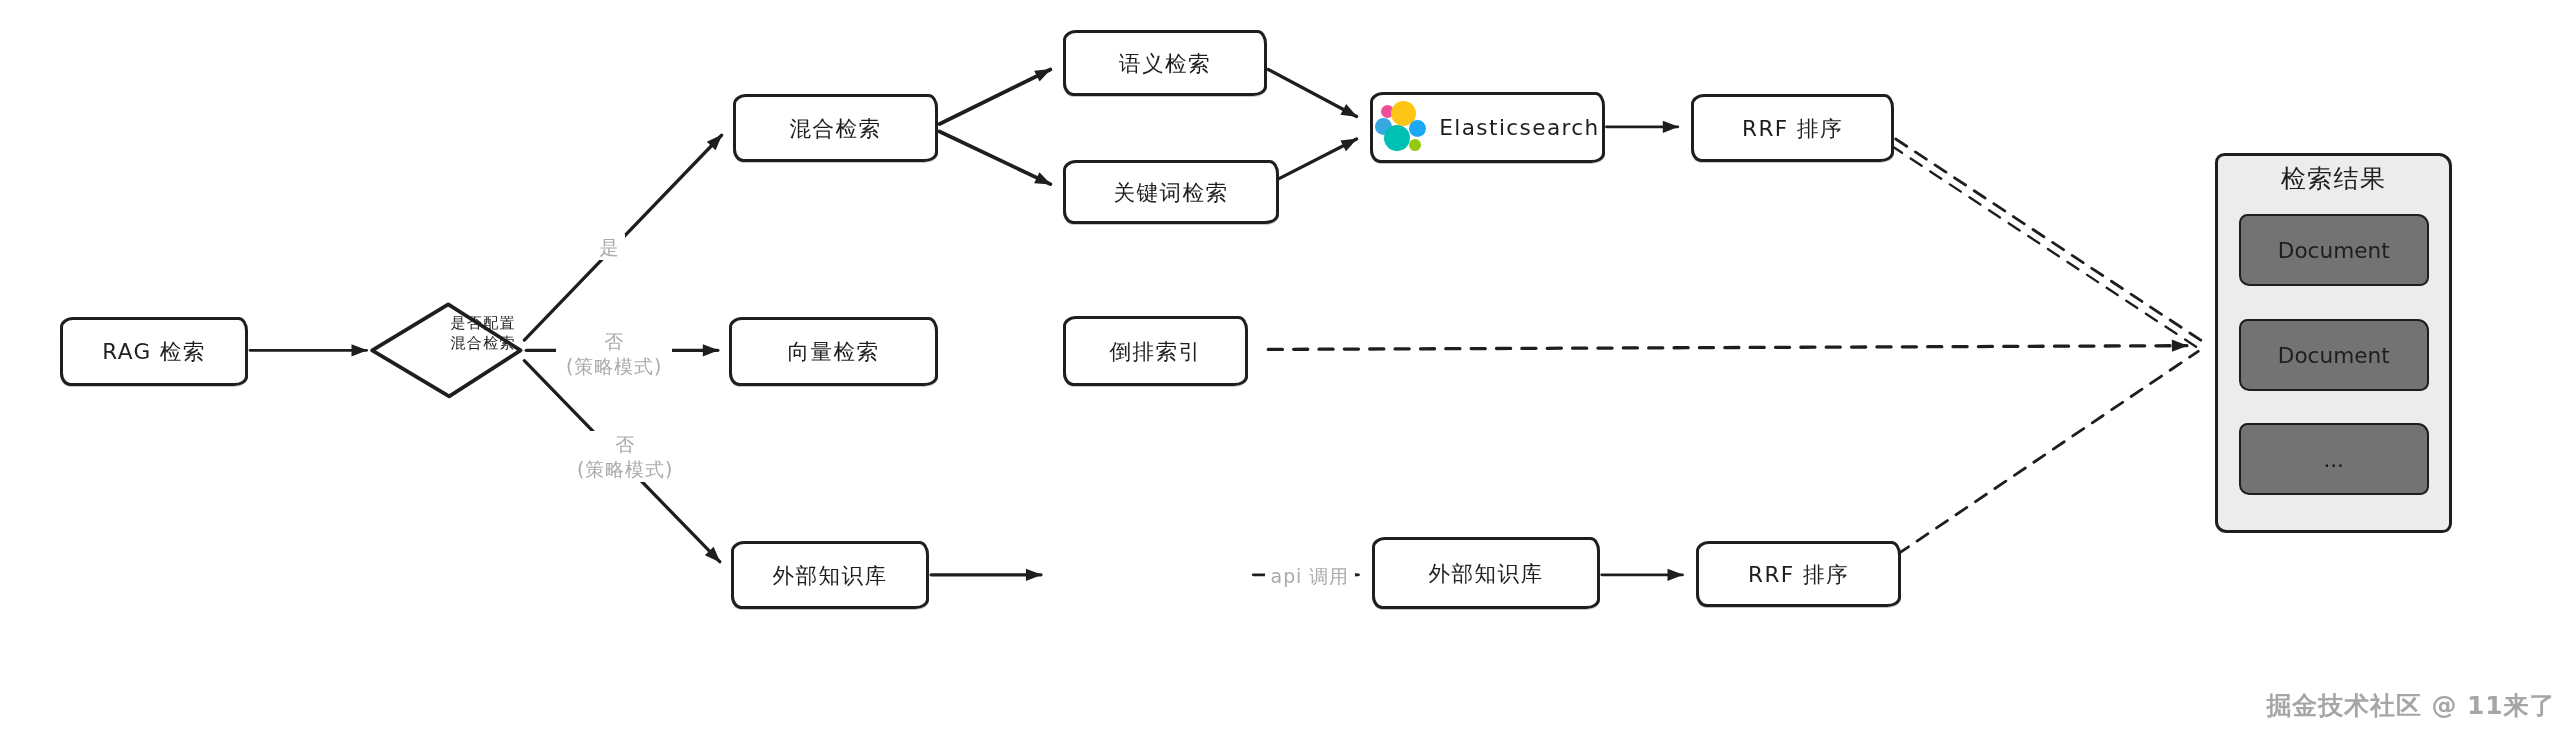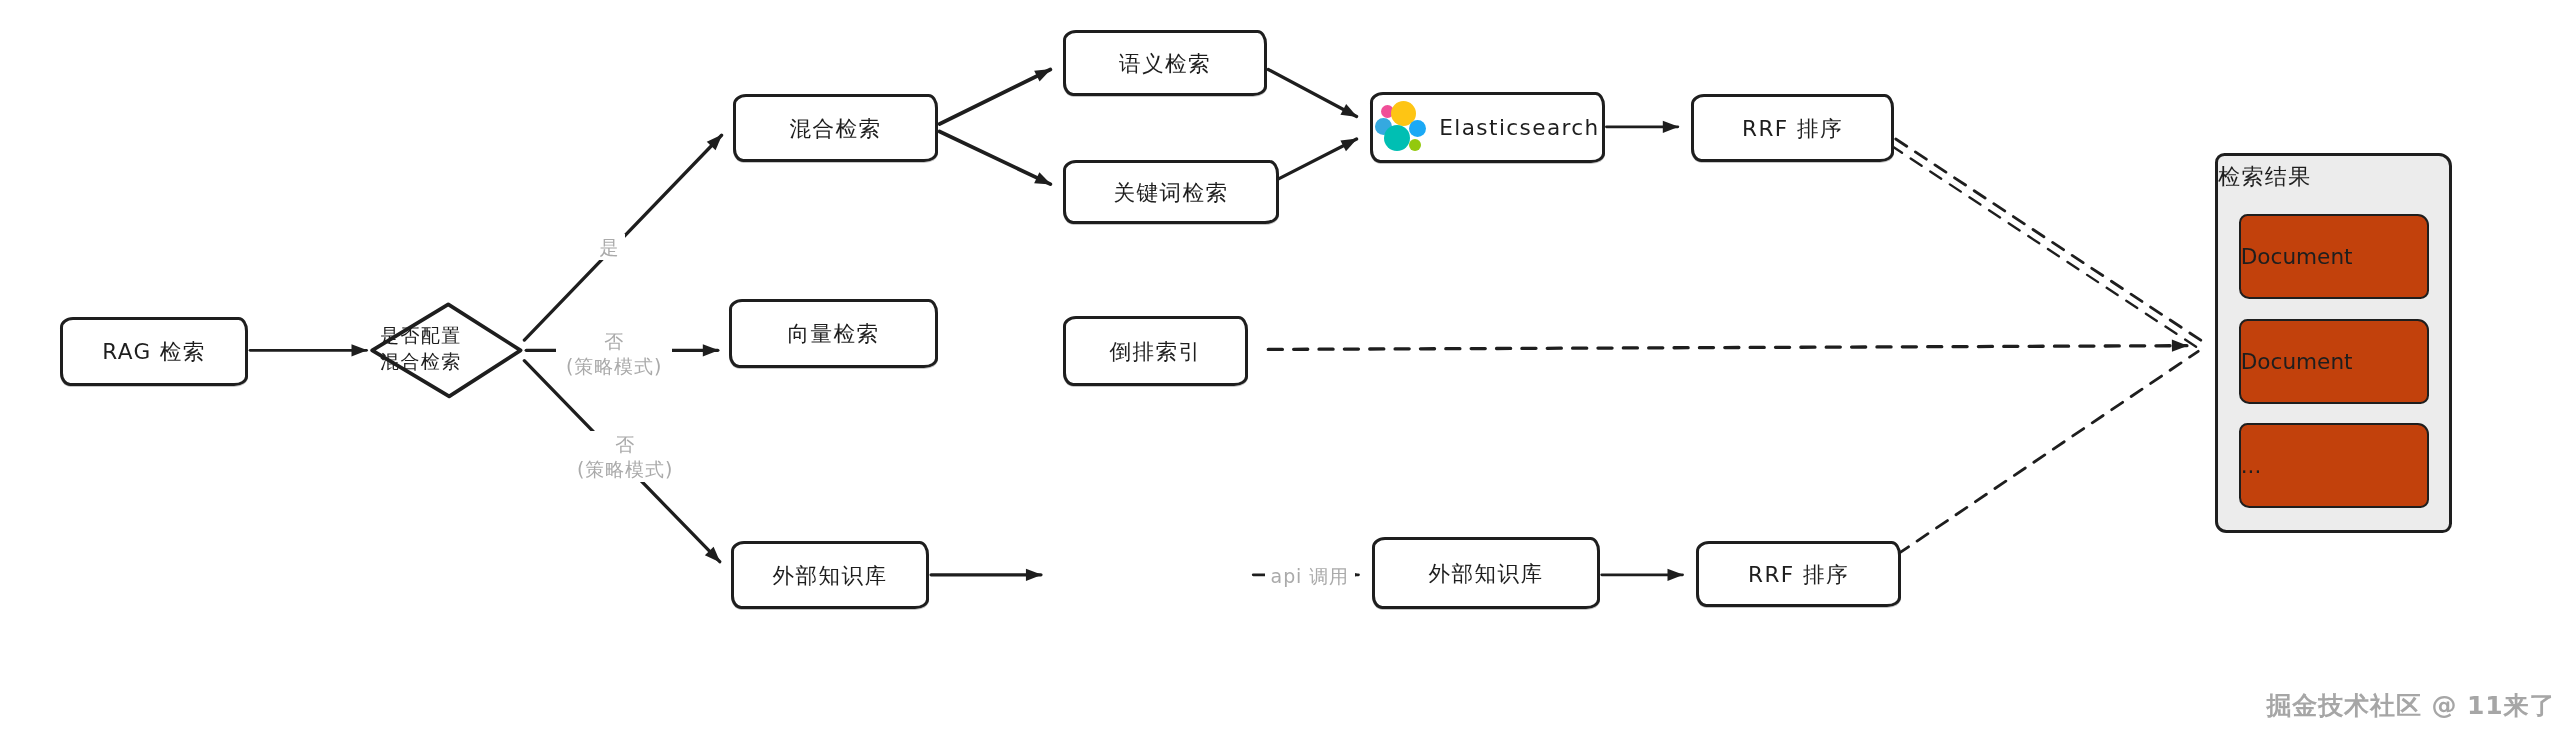--- a/index.html
+++ b/index.html
@@ -14,30 +14,30 @@
     display:flex;align-items:center;justify-content:center;
     font-size:21.6px;letter-spacing:1.4px;box-sizing:border-box;
     box-shadow:0 0.9px 0 rgba(30,30,30,.25);
   }
   .node-rag        {left:60px;  top:317px; width:188px; height:69px;}
   .node-hybrid     {left:733px; top:94px; width:205px; height:68px;}
   .node-semantic   {left:1063px;top:30px;  width:204px; height:66px;align-items:center;}
   .node-keyword    {left:1063px;top:160px; width:216px; height:64px;}
   .node-es         {left:1370px;top:92px;  width:235px; height:71px; gap:13px;}
   .node-rrf-top    {left:1691px;top:94px; width:203px; height:68px;}
-  .node-vector     {left:729px; top:299px; width:209px; height:69px;}
+  .node-vector     {left:729px; top:317px; width:209px; height:69px;}
   .node-inverted   {left:1063px;top:316px; width:185px; height:70px;}
   .node-ekb1       {left:731px; top:541px; width:198px; height:68px;}
   .node-http       {left:1054px;top:540px; width:197px; height:70px;}
   .node-ekb2       {left:1372px;top:537px; width:228px; height:72px;}
   .node-rrf-bottom {left:1696px;top:541px; width:205px; height:66px;}
 
   .decision-text{
-    position:absolute;left:380px;top:323px;width:136px;text-align:left;
-    font-size:19px;line-height:1.35;letter-spacing:1.4px;
+    position:absolute;left:380px;top:313px;width:136px;text-align:right;
+    font-size:15px;line-height:1.35;letter-spacing:1.4px;
   }
   .decision-text span{display:block;}
 
   .edge-label{
     position:absolute;color:#aaaaaa;background:#ffffff;text-align:center;
     font-size:19px;line-height:1.3;letter-spacing:0.9px;padding:0.9px 5.6px;
   }
   .edge-label span{display:block;}
   .lbl-yes {left:594px; top:234px;}
   .lbl-no1 {left:556px; top:328px; width:105px;}
@@ -52,27 +52,27 @@
   .blob-blue-r{left:34px;top:19px; width:17px;height:17px;background:#1BA9F5;}
   .blob-teal  {left:8.5px; top:24.4px; width:26px;height:26px;background:#00BFB3;}
   .blob-green {left:34px;top:38px; width:12.2px;height:12.2px;background:#93C90E;}
 
   .results{
     position:absolute;left:2215px;top:153px;width:237px;height:380px;
     background:#ececec;border:3.3px solid #1e1e1e;border-radius:9.4px 13px 9.4px 11.3px;
     box-sizing:border-box;
   }
   .results-title{
-    position:absolute;left:0;top:5.6px;width:100%;text-align:left;
-    font-size:22px;letter-spacing:1.4px;
+    position:absolute;left:0;top:5.6px;width:100%;text-align:center;
+    font-size:25px;letter-spacing:1.4px;
   }
   .doc{
-    position:absolute;left:20.7px;width:190px;height:85px;background:#c2410c;
+    position:absolute;left:20.7px;width:190px;height:72px;background:#737373;
     border:2.8px solid #1e1e1e;border-radius:8.5px 11.3px 8.5px 10.3px;box-sizing:border-box;
-    display:flex;align-items:center;font-size:21.6px;
+    display:flex;align-items:center;justify-content:center;font-size:21.6px;
   }
   .doc-1{top:58px;} .doc-2{top:163px;} .doc-3{top:267px;}
 
   .watermark{
     position:absolute;right:20.7px;top:689px;font-size:25px;font-weight:bold;
     color:#a6a6a6;letter-spacing:0.9px;text-shadow:1.9px 1.9px 0 #ffffff;
   }
 </style>
 </head>
 <body>

